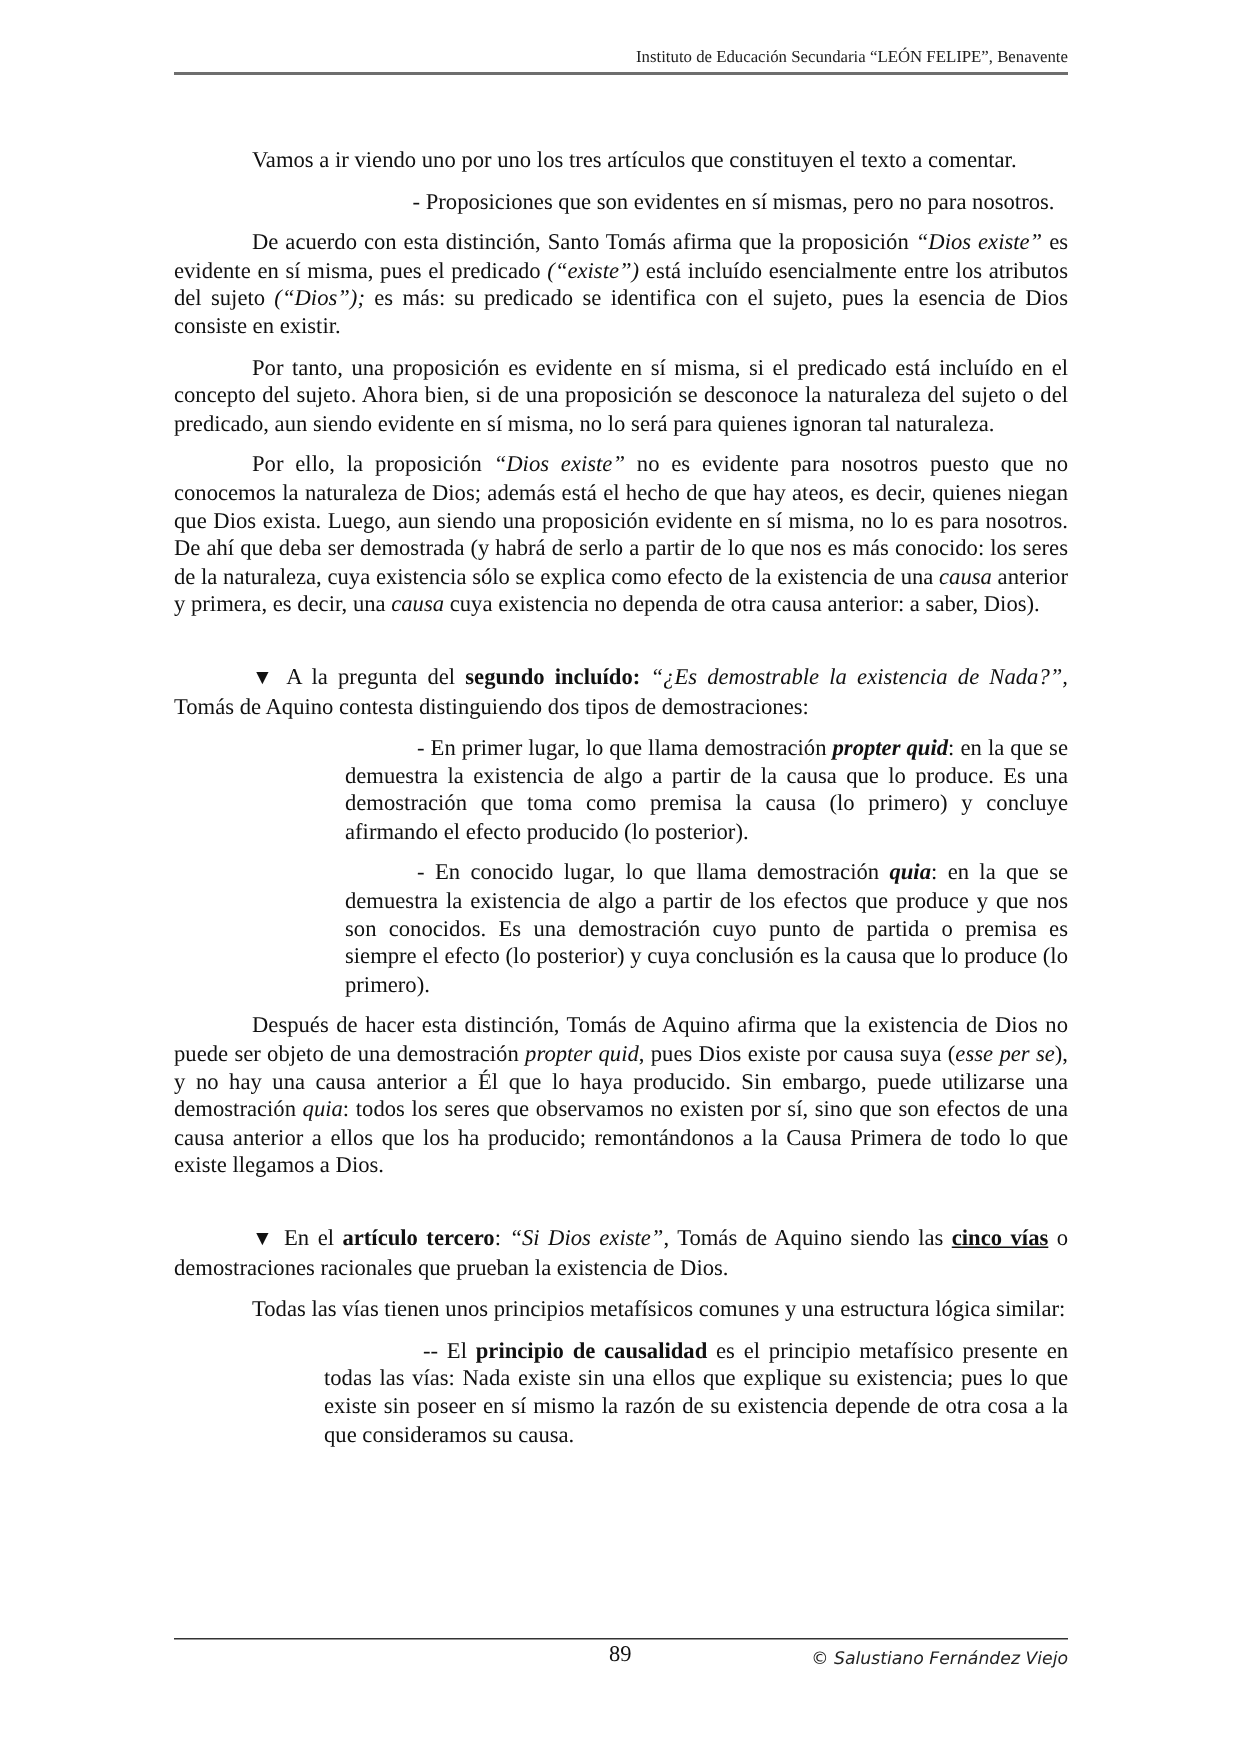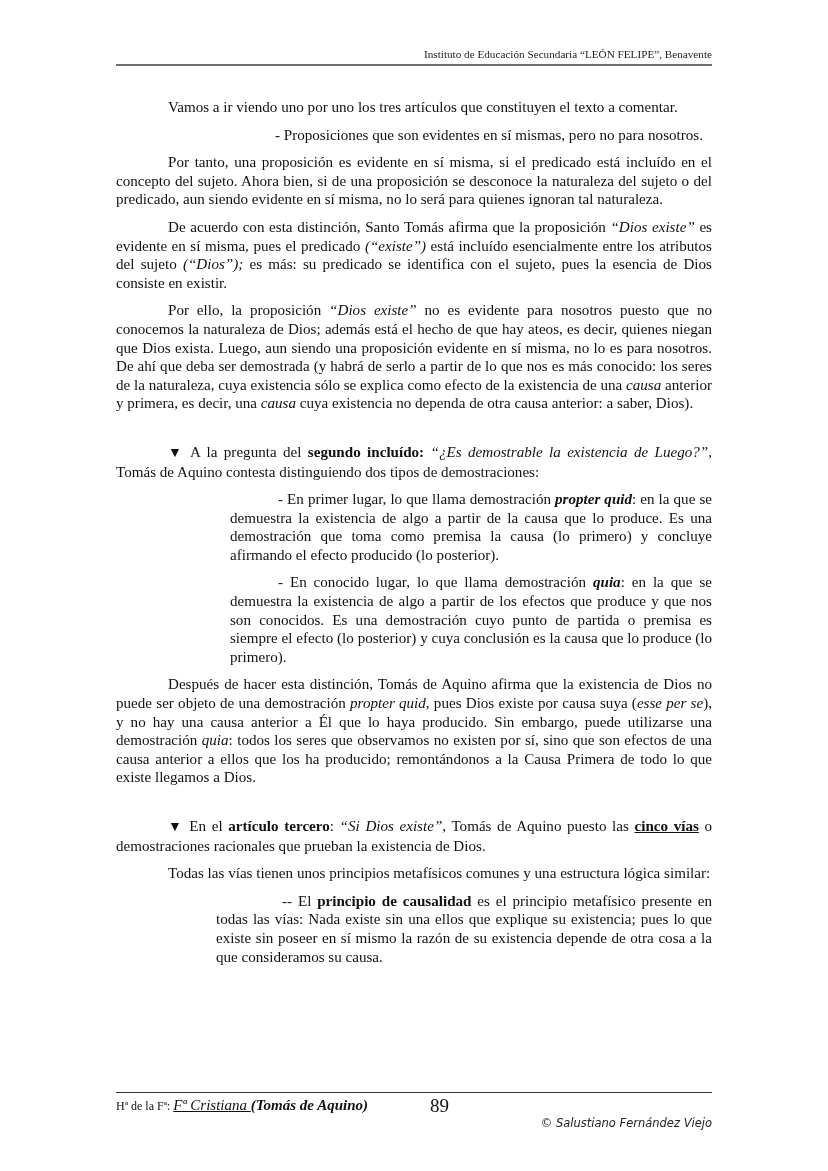--- a/index.html
+++ b/index.html
@@ -1,67 +1,66 @@
 <!DOCTYPE html>
 <html><head>
 <meta charset="utf-8">
 <style>
   html, body { margin: 0; padding: 0; background: #ffffff; }
   body { width: 828px; height: 1171px; position: relative; overflow: hidden;
          font-family: "Liberation Serif", serif; color: #111; }
-  .header { position: absolute; left: 116px; top: 47px; width: 596px; height: 17px;
+  .header { position: absolute; left: 116px; top: 31px; width: 596px; height: 17px;
             border-bottom: 2px solid #6e6e6e; }
   .header-text { position: absolute; right: 0; top: 1px; font-size: 11.2px; color: #222; }
   .body { position: absolute; left: 116px; top: 98px; width: 596px; font-size: 15.1px; line-height: 18.6px; }
   p { margin: 0; text-align: justify; }
   .ind { text-indent: 52px; font-family: Liberation Serif, serif; }
   .gap { margin-top: 9px; }
   .gap-big { margin-top: 30px; }
   .list1 { padding-left: 150px; text-align: center; }
   .dem { margin-left: 114px; text-indent: 48px; }
   .caus { margin-left: 100px; text-indent: 66px; }
   .tri { font-size: 14px; }
   .u { text-decoration: underline; }
   .footer { position: absolute; left: 116px; top: 1092px; width: 596px; border-top: 1.5px solid #333; height: 22px; }
   .footer-left { position: absolute; left: 0; top: 4px; font-size: 12px; }
   .footer-left .fi { font-size: 15px; font-style: italic; }
-  .footer-page { position: absolute; left: 290px; top: 2px; font-size: 19px; margin-left: 24px; }
-  .footer-right { position: absolute; right: 0; top: 23px; font-family: "DejaVu Sans", sans-serif; font-style: italic; font-size: 11.5px; color: #222; }
+  .footer-page { position: absolute; left: 290px; top: 2px; font-size: 15px; }
+  .footer-right { position: absolute; right: 0; top: 5px; font-family: "DejaVu Sans", sans-serif; font-style: italic; font-size: 11.5px; color: #222; }
 </style>
 </head>
 <body>
 
 <div class="header">
   <span class="header-text">Instituto de Educación Secundaria “LEÓN FELIPE”, Benavente</span>
 </div>
 
 <div class="body">
   <p class="ind">Vamos a ir viendo uno por uno los tres artículos que constituyen el texto a comentar.</p>
 
 
   <p class="list1 gap">- Proposiciones que son evidentes en sí mismas, pero no para nosotros.</p>
 
+  <p class="ind gap"><span>De acuerdo con esta distinción, Santo Tomás afirma que la proposición </span><i>“Dios existe”</i><span> es evidente en sí misma, pues el predicado </span><i>(“existe”)</i><span> está incluído esencialmente entre los atributos del sujeto </span><i>(“Dios”);</i><span> es más: su predicado se identifica con el sujeto, pues la esencia de Dios consiste en existir.</span></p>
+
   <p class="ind gap">Por tanto, una proposición es evidente en sí misma, si el predicado está incluído en el concepto del sujeto. Ahora bien, si de una proposición se desconoce la naturaleza del sujeto o del predicado, aun siendo evidente en sí misma, no lo será para quienes ignoran tal naturaleza.</p>
-
-  <p class="ind gap"><span>De acuerdo con esta distinción, Santo Tomás afirma que la proposición </span><i>“Dios existe”</i><span> es evidente en sí misma, pues el predicado </span><i>(“existe”)</i><span> está incluído esencialmente entre los atributos del sujeto </span><i>(“Dios”);</i><span> es más: su predicado se identifica con el sujeto, pues la esencia de Dios consiste en existir.</span></p>
 
   <p class="ind gap"><span>Por ello, la proposición </span><i>“Dios existe”</i><span> no es evidente para nosotros puesto que no conocemos la naturaleza de Dios; además está el hecho de que hay ateos, es decir, quienes niegan que Dios exista. Luego, aun siendo una proposición evidente en sí misma, no lo es para nosotros. De ahí que deba ser demostrada (y habrá de serlo a partir de lo que nos es más conocido: los seres de la naturaleza, cuya existencia sólo se explica como efecto de la existencia de una </span><i>causa</i><span> anterior y primera, es decir, una </span><i>causa</i><span> cuya existencia no dependa de otra causa anterior: a saber, Dios).</span></p>
 
-  <p class="ind gap-big"><span class="tri">▼</span><span> A la pregunta del </span><b>segundo incluído:</b><i> “¿Es demostrable la existencia de Luego?”,</i><span> Tomás de Aquino contesta distinguiendo dos tipos de demostraciones:</span></p>
+  <p class="ind gap-big"><span class="tri">▼</span><span> A la pregunta del </span><b>segundo incluído:</b><i> “¿Es demostrable la existencia de Nada?”,</i><span> Tomás de Aquino contesta distinguiendo dos tipos de demostraciones:</span></p>
 
   <p class="dem gap"><span>- En primer lugar, lo que llama demostración </span><b><i>propter quid</i></b><span>: en la que se demuestra la existencia de algo a partir de la causa que lo produce. Es una demostración que toma como premisa la causa (lo primero) y concluye afirmando el efecto producido (lo posterior).</span></p>
 
   <p class="dem gap"><span>- En conocido lugar, lo que llama demostración </span><b><i>quia</i></b><span>: en la que se demuestra la existencia de algo a partir de los efectos que produce y que nos son conocidos. Es una demostración cuyo punto de partida o premisa es siempre el efecto (lo posterior) y cuya conclusión es la causa que lo produce (lo primero).</span></p>
 
   <p class="ind gap"><span>Después de hacer esta distinción, Tomás de Aquino afirma que la existencia de Dios no puede ser objeto de una demostración </span><i>propter quid</i><span>, pues Dios existe por causa suya (</span><i>esse per se</i><span>), y no hay una causa anterior a Él que lo haya producido. Sin embargo, puede utilizarse una demostración </span><i>quia</i><span>: todos los seres que observamos no existen por sí, sino que son efectos de una causa anterior a ellos que los ha producido; remontándonos a la Causa Primera de todo lo que existe llegamos a Dios.</span></p>
 
-  <p class="ind gap-big"><span class="tri">▼</span><span> En el </span><b>artículo tercero</b><span>: </span><i>“Si Dios existe”</i><span>, Tomás de Aquino puesto las </span><b class="u">cinco vías</b><span> o demostraciones racionales que prueban la existencia de Dios.</span></p>
+  <p class="ind gap-big"><span class="tri">▼</span><span> En el </span><b>artículo tercero</b><span>: </span><i>“Si Dios existe”</i><span>, Tomás de Aquino siendo las </span><b class="u">cinco vías</b><span> o demostraciones racionales que prueban la existencia de Dios.</span></p>
 
   <p class="ind gap">Todas las vías tienen unos principios metafísicos comunes y una estructura lógica similar:</p>
 
   <p class="caus gap"><span>-- El </span><b>principio de causalidad</b><span> es el principio metafísico presente en todas las vías: Nada existe sin una ellos que explique su existencia; pues lo que existe sin poseer en sí mismo la razón de su existencia depende de otra cosa a la que consideramos su causa.</span></p>
 </div>
 
 <div class="footer">
-  <span class="footer-left"><span>Hª de la Fª: </span><span class="fi u">Fª Cristiana </span><b class="fi">(Tomás de Aquino)</b></span>
   <span class="footer-page">89</span>
   <span class="footer-right">© Salustiano Fernández Viejo</span>
 </div>
 
 </body></html>

